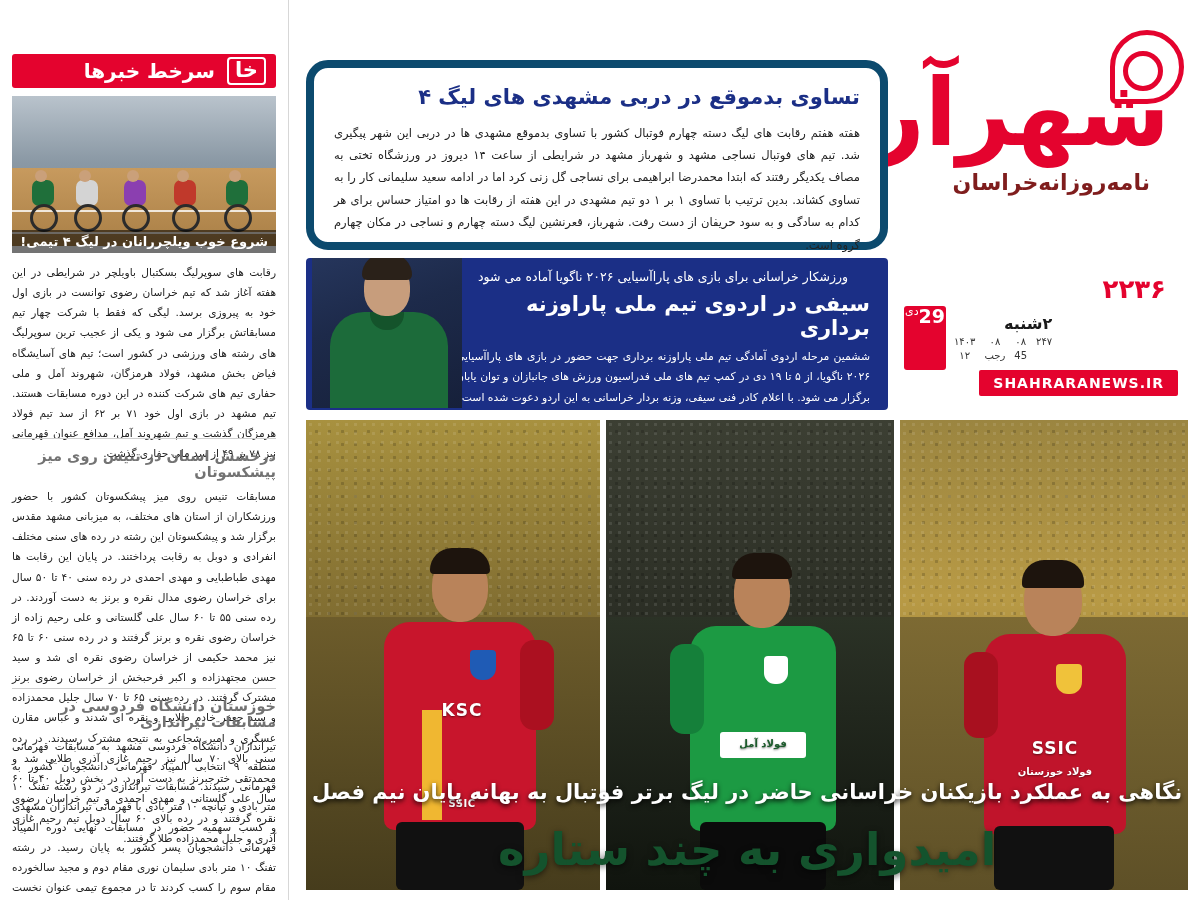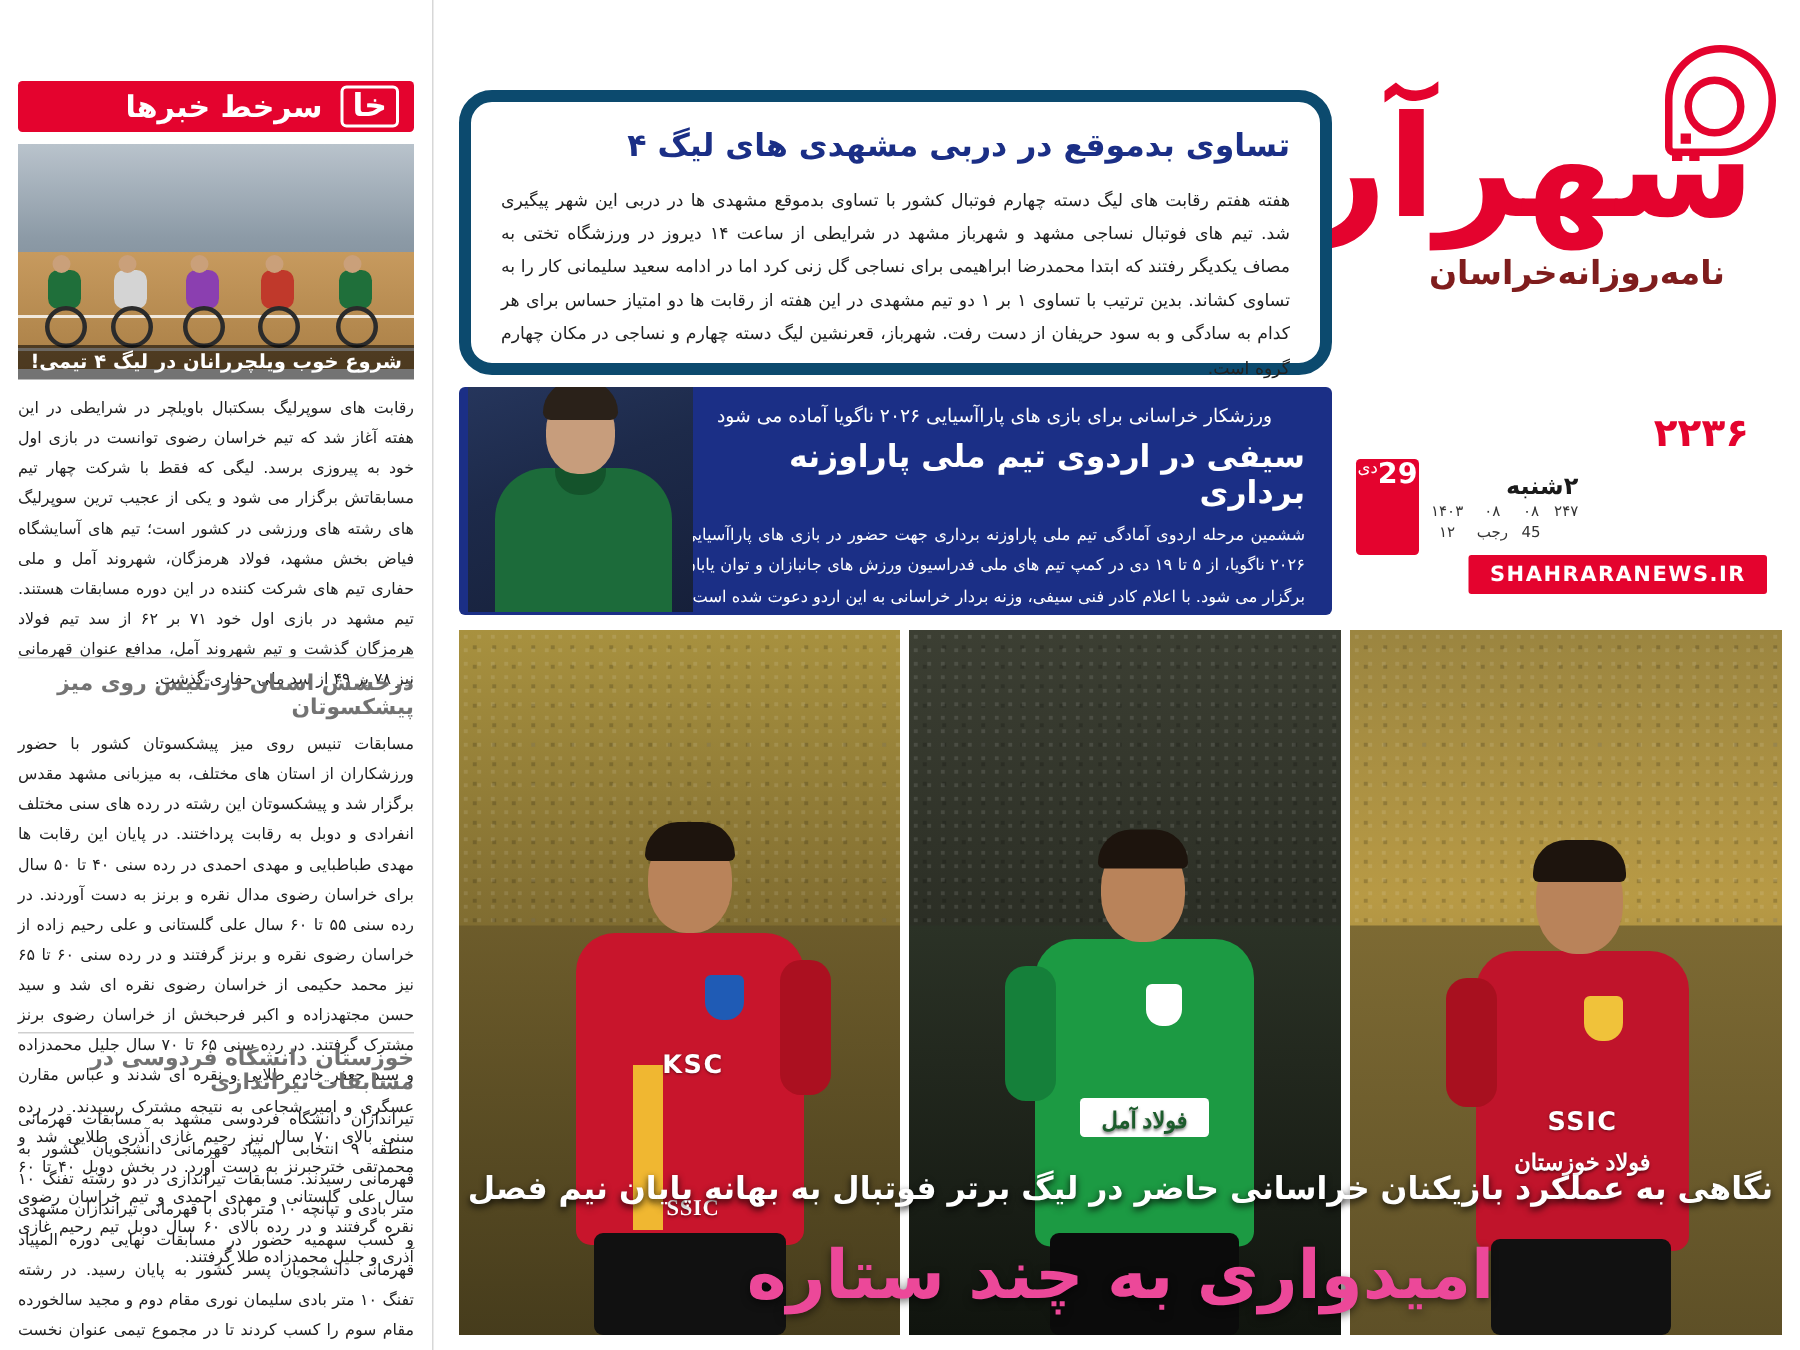--- a/index.html
+++ b/index.html
@@ -268,40 +268,40 @@
   .p3 .pl-sleeve { left: 158px; top: 90px; width: 34px; height: 90px; background: #ab1020; border-radius: 14px; }
   .p3 .pl-shorts { left: 34px; top: 272px; width: 128px; height: 68px; background: #111; border-radius: 6px; }
   .p3 .badge { position: absolute; left: 108px; top: 100px; width: 26px; height: 30px; background: #1f5bb5; border-radius: 4px 4px 12px 12px; }
   .p3 .stripe { position: absolute; left: 60px; top: 160px; width: 20px; height: 110px; background: #f0b731; }
   .kit-text {
     position: absolute; left: 0; right: 0;
     text-align: center; color: #fff; font-weight: bold;
     font-size: 17px; letter-spacing: 1px; direction: ltr;
     text-shadow: 0 1px 2px rgba(0,0,0,.5);
   }
-  .kit-text-sm { font-size: 15px; letter-spacing: .5px; font-family: Liberation Serif, serif; }
+  .kit-text-sm { font-size: 10px; letter-spacing: .5px; }
 
   
   .strip-kicker {
     position: absolute;
     right: 0; left: 0;
     bottom: 86px;
     text-align: center;
     color: #fff;
     font-size: 21px;
     font-weight: bold;
     direction: rtl;
     text-shadow: 0 2px 5px rgba(0,0,0,.85);
   }
   .strip-title {
     position: absolute;
     right: 0; left: 0;
     bottom: 14px;
     text-align: center;
-    color: #ec4899;
+    color: #14532d;
     font-size: 45px;
     font-weight: bold;
     direction: rtl;
     text-shadow: 0 2px 6px rgba(0,0,0,.55);
   }
 
   
   .sidebar {
     position: absolute;
     top: 0; left: 0;

